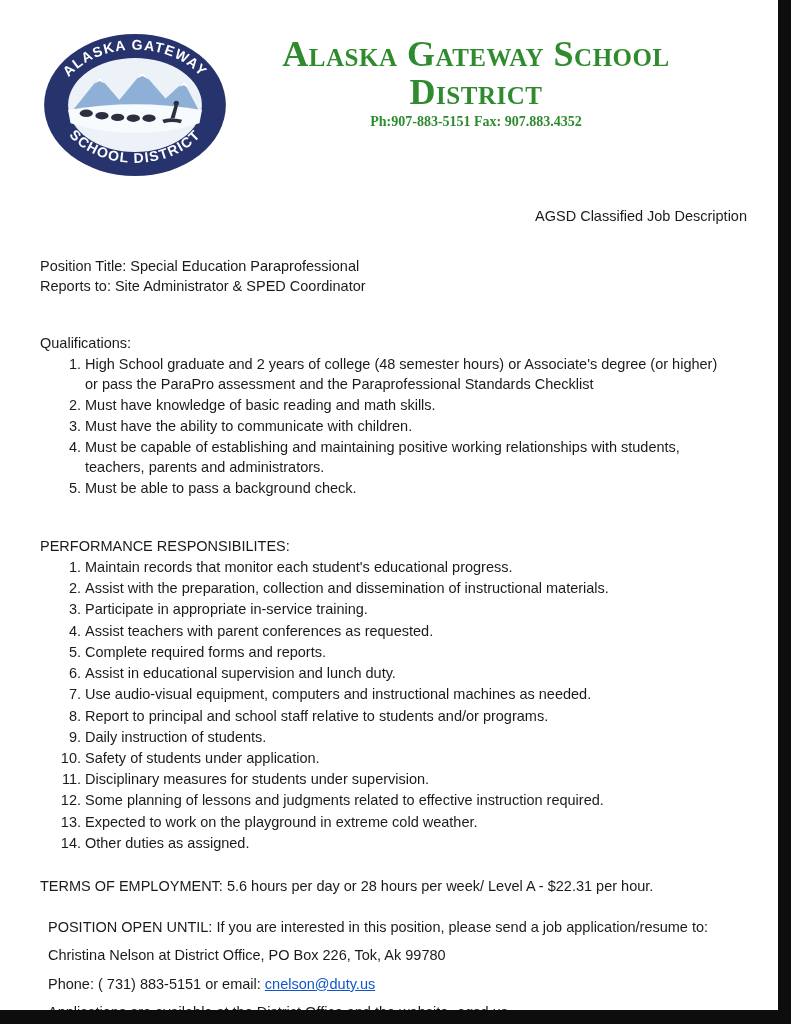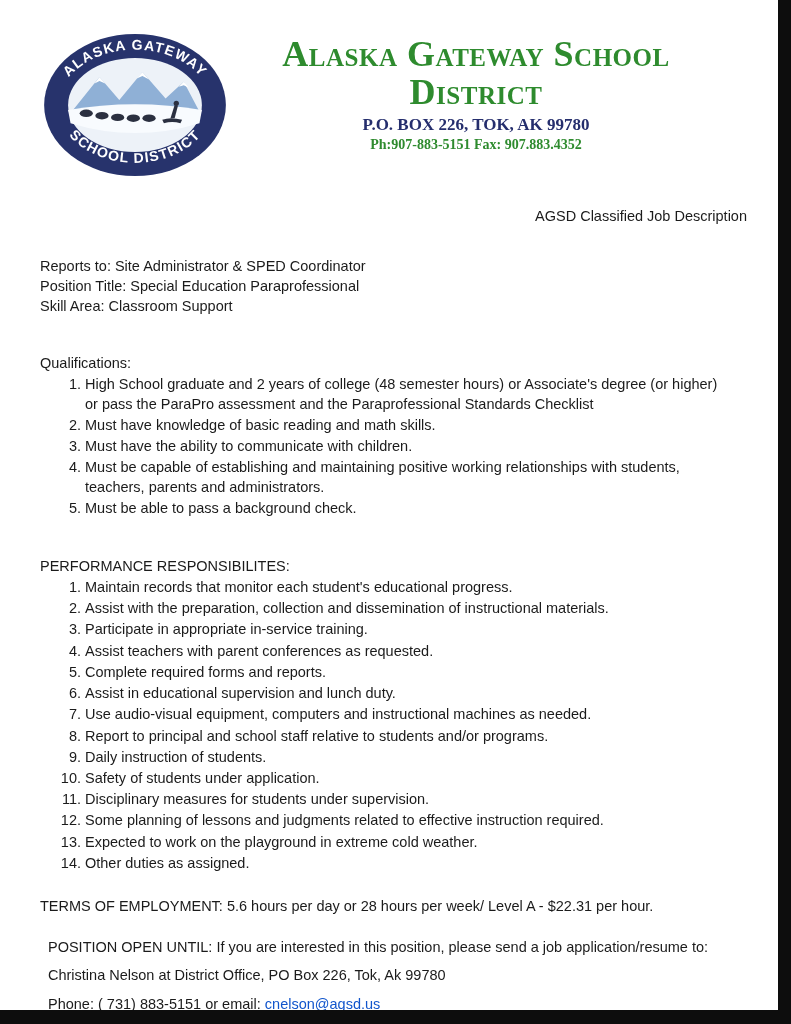--- a/index.html
+++ b/index.html
@@ -109,31 +109,29 @@
           <text class="logo-arc-text">
             <textPath href="#arcTop" startOffset="50%" text-anchor="middle">ALASKA GATEWAY</textPath>
           </text>
           <text class="logo-arc-text">
             <textPath href="#arcBot" startOffset="50%" text-anchor="middle">SCHOOL DISTRICT</textPath>
           </text>
         </svg>
       </div>
       <div class="header-text">
         <h1 class="district-name">Alaska Gateway School District</h1>
-        <div class="district-address">P.O. BOX 226, TOK, AK 99780</div>
         <div class="district-phone">Ph:907-883-5151 Fax: 907.883.4352</div>
       </div>
     </header>
 
     <h2 class="doc-title">AGSD Classified Job Description</h2>
 
     <div class="intro">
+      <p class="line">Position Title: Special Education Paraprofessional</p>
       <p class="line">Reports to: Site Administrator &amp; SPED Coordinator</p>
-      <p class="line">Position Title: Special Education Paraprofessional</p>
-      <p class="line">Skill Area: Classroom Support</p>
     </div>
 
     <h3 class="section-heading">Qualifications:</h3>
     <ol class="doc-list">
 
         <li>High School graduate and 2 years of college (48 semester hours) or Associate's degree (or higher) or pass the ParaPro assessment and the Paraprofessional Standards Checklist</li>
 
         <li>Must have knowledge of basic reading and math skills.</li>
 
         <li>Must have the ability to communicate with children.</li>
@@ -173,21 +171,21 @@
         <li>Expected to work on the playground in extreme cold weather.</li>
 
         <li>Other duties as assigned.</li>
       </ol>
 
     <p class="terms">TERMS OF EMPLOYMENT: 5.6 hours per day or 28 hours per week/ Level A - $22.31 per hour.</p>
 
     <div class="closing">
       <p>POSITION OPEN UNTIL: If you are interested in this position, please send a job application/resume to:</p>
       <p>Christina Nelson at District Office, PO Box 226, Tok, Ak 99780</p>
-      <p><span>Phone: ( 731) 883-5151 or email: </span><a class="email-link" href="#">cnelson@agsd.us</a></p>
+      <p><span>Phone: ( 731) 883-5151 or email: </span><a class="email-link" href="#">cnelson@duty.us</a></p>
       <p>Applications are available at the District Office and the website -agsd.us</p>
     </div>
 
   </div>
 
   <div class="scan-edge-right"></div>
   <div class="scan-edge-bottom"></div>
 </div>
 
 </body></html>

